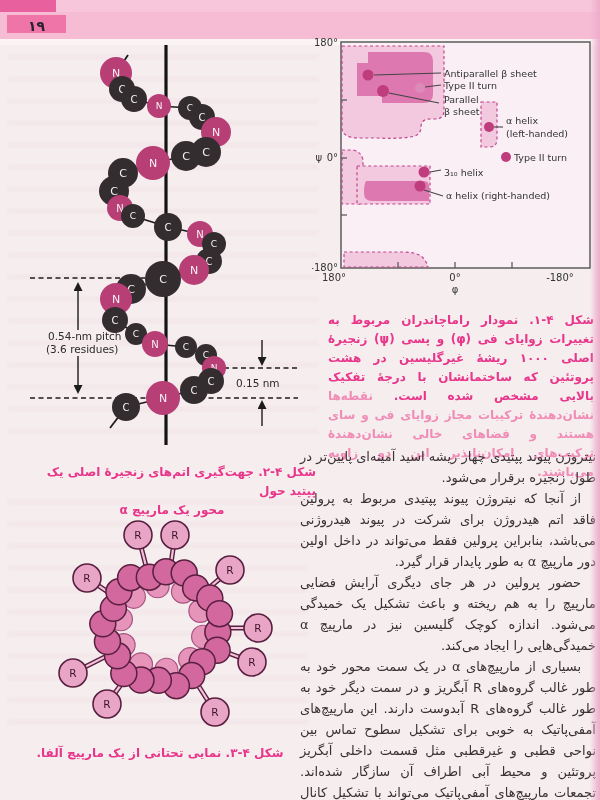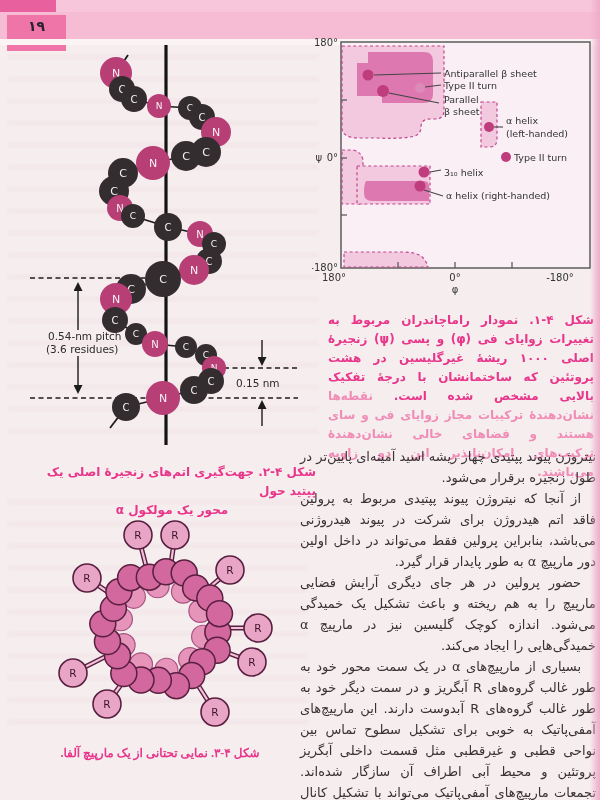--- a/index.html
+++ b/index.html
@@ -2,39 +2,39 @@
 <html lang="fa"><head>
 <meta charset="utf-8">
 <style>
   html,body{margin:0;padding:0;}
   .page{position:relative;width:600px;height:800px;background:#f5edee;overflow:hidden;
         font-family:"DejaVu Sans",sans-serif;}
   
   .top-strip{position:absolute;left:0;top:0;width:600px;height:12px;background:#f7c6da;}
   .top-strip-dark{position:absolute;left:0;top:0;width:56px;height:12px;background:#e8609d;}
   .header-band{position:absolute;left:0;top:12px;width:600px;height:27px;background:#f6bcd4;}
-  .page-num{position:absolute;left:7px;top:15px;width:59px;height:36px;background:#ef74a7;
+  .page-num{position:absolute;left:7px;top:15px;width:59px;height:18px;background:#ef74a7;
             color:#27232e;font-weight:bold;font-size:14px;text-align:center;line-height:22px;}
   .chapter-title{position:absolute;left:66px;top:15px;width:228px;direction:rtl;text-align:right;
             font-size:12.5px;font-weight:bold;color:#44232d;line-height:22px;white-space:nowrap;}
   .header-gap{position:absolute;left:0;top:39px;width:600px;height:6px;background:#faf4f4;}
   
   .ghost{position:absolute;z-index:0;filter:blur(1.5px);opacity:.55;
          background:repeating-linear-gradient(180deg, rgba(213,125,166,.12) 0 4px, transparent 4px 22px);}
   svg{position:absolute;z-index:1;}
   .plot-label{font-size:9.5px;fill:#333;}
   .plot-axis-label{font-size:10px;fill:#333;}
   .fig-label{font-size:10.5px;fill:#2a2a2a;}
   
   .cap{direction:rtl;color:#e8368b;font-weight:bold;position:absolute;z-index:1;}
   .cap1{left:328px;top:299px;width:266px;font-size:12px;line-height:19px;text-align:justify;}
   .cap1 .light{color:#f08cb6;}
   .cap2{left:28px;top:463px;width:288px;font-size:12px;line-height:19px;text-align:right;}
   .cap2 .l2{text-align:center;}
-  .cap3{left:20px;top:746px;width:280px;font-size:12px;text-align:center;font-family:Liberation Serif, serif;}
+  .cap3{left:20px;top:746px;width:280px;font-size:12px;text-align:center;}
   
   .body-col{position:absolute;left:300px;top:446px;width:296px;direction:rtl;text-align:justify;
             font-size:13px;line-height:21px;color:#3a3134;z-index:1;}
   .body-col p{margin:0;}
   .body-col p.ind{text-indent:15px;}
 </style>
 </head>
 <body>
 
 <div class="page">
@@ -239,21 +239,21 @@
         <circle cx="126" cy="407" r="14" fill="#342d30"></circle>
         <text x="126" y="407" text-anchor="middle" dy="0.35em" fill="#f7f3f5" font-size="10">C</text>
       </g>
     <text class="fig-label" x="48" y="340">0.54-nm pitch</text>
     <text class="fig-label" x="46" y="353">(3.6 residues)</text>
     <text class="fig-label" x="236" y="387">0.15 nm</text>
   </svg>
 
   <div class="cap cap2">
     <div>شکل ۴-۲. جهت‌گیری اتم‌های زنجیرهٔ اصلی یک پپتید حول</div>
-    <div class="l2">محور یک مولکول α</div>
+    <div class="l2">محور یک مارپیچ α</div>
   </div>
 
   <svg style="left:20px;top:503px;" width="290" height="242" viewBox="20 503 290 242">
     <g id="ring-figure">
         <line x1="148.50658697282444" y1="575.7130245196947" x2="138" y2="535" stroke="#591f40" stroke-width="5"></line>
         <line x1="148.50658697282444" y1="575.7130245196947" x2="138" y2="535" stroke="#f2c3da" stroke-width="2.2"></line>
         <line x1="169.4757034439783" y1="574.5199676700014" x2="175" y2="535" stroke="#591f40" stroke-width="5"></line>
         <line x1="169.4757034439783" y1="574.5199676700014" x2="175" y2="535" stroke="#f2c3da" stroke-width="2.2"></line>
         <line x1="117.06928410575644" y1="598.0461894038376" x2="87" y2="578" stroke="#591f40" stroke-width="5"></line>
         <line x1="117.06928410575644" y1="598.0461894038376" x2="87" y2="578" stroke="#f2c3da" stroke-width="2.2"></line>

